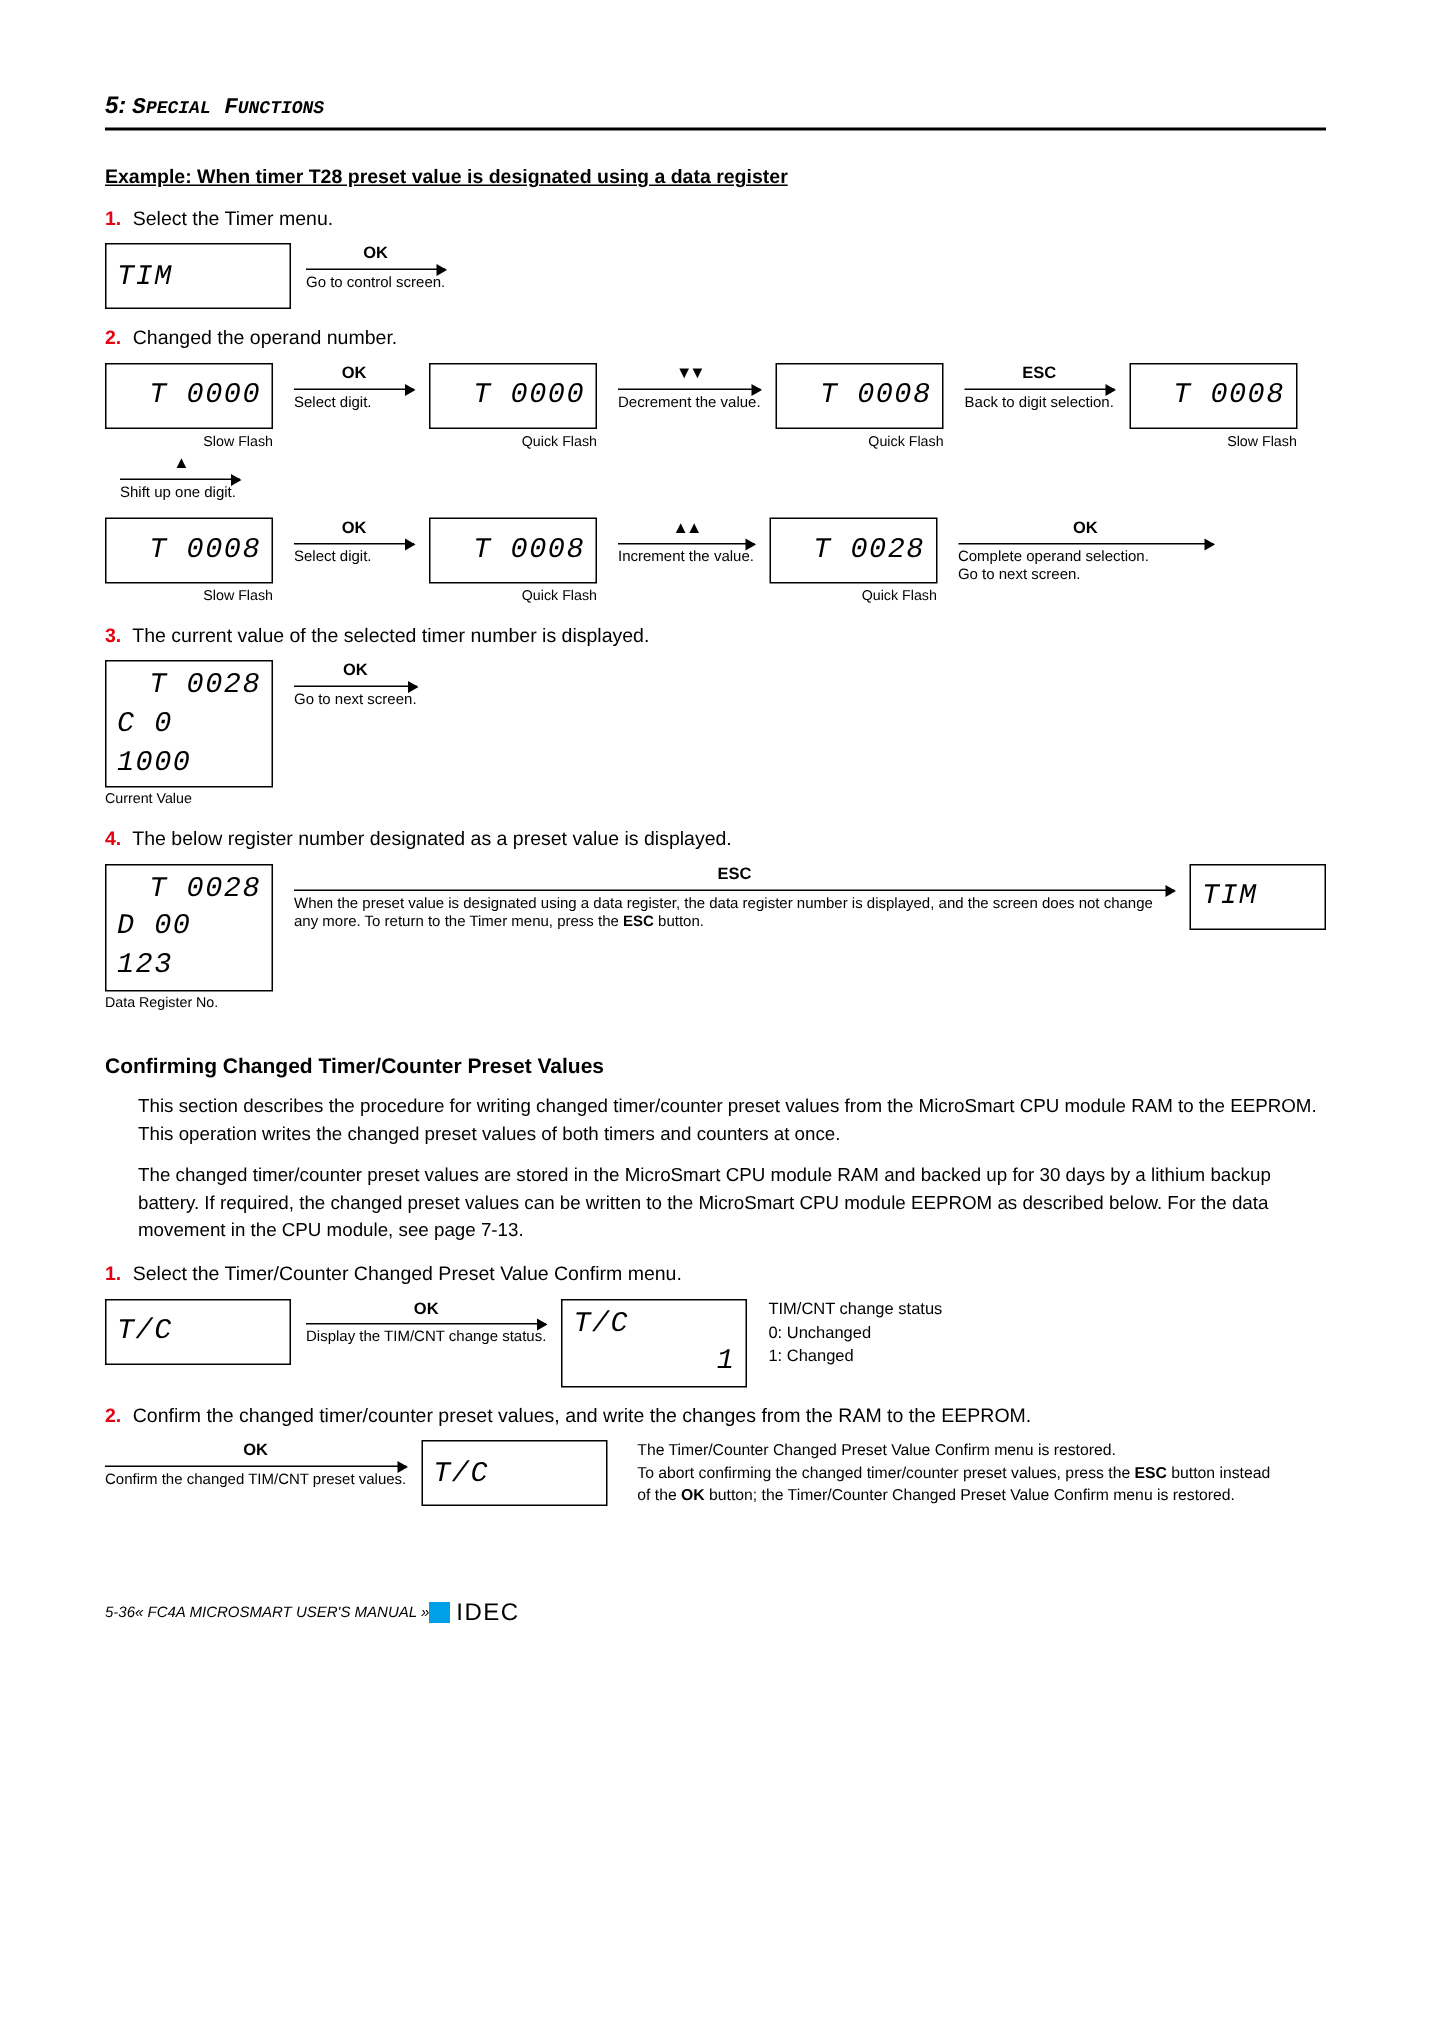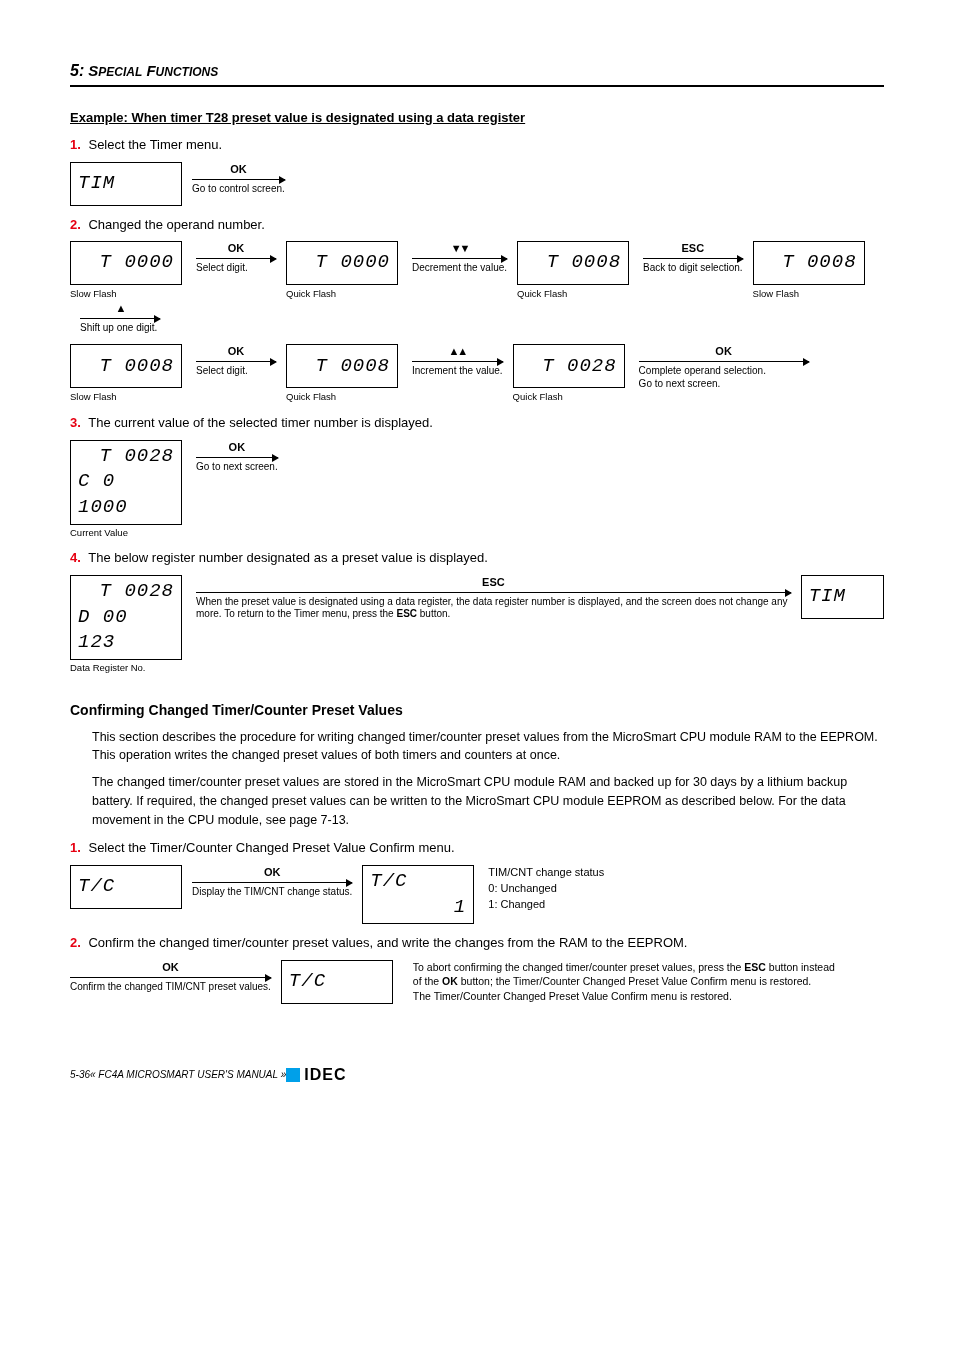--- a/index.html
+++ b/index.html
@@ -13,28 +13,28 @@
     background: #fff;
   }
   .chapter-head {
     display: flex;
     align-items: baseline;
     border-bottom: 2px solid #000;
     padding-bottom: 3px;
     margin-bottom: 22px;
   }
   .chapter-num { font-weight: bold; font-size: 16px; font-style: italic; margin-right: 4px; }
-  .chapter-small { font-variant: small-caps; font-size: 15px; font-style: italic; font-weight: bold; }
+  .chapter-small { font-variant: small-caps; font-size: 15px; font-style: italic; font-weight: bold; font-family: Liberation Mono, monospace; }
   .example-title { font-weight: bold; font-size: 13px; margin: 12px 0 10px 0; text-decoration: underline; }
   .step { margin: 10px 0 8px 0; font-size: 13px; }
   .step-num { color: #e60012; font-weight: bold; margin-right: 4px; }
   .row { display: flex; align-items: flex-start; margin: 4px 0; }
   .lcd {
     border: 1px solid #000;
-    width: 112px;
+    width: 124px;
     min-height: 44px;
     display: flex;
     flex-direction: column;
     justify-content: center;
     padding: 3px 7px;
     font-family: "Courier New", monospace;
     font-size: 20px;
     font-style: italic;
     letter-spacing: 1px;
   }
@@ -60,38 +60,38 @@
   .arrow-line::after {
     content: "";
     position: absolute;
     right: -1px; top: -4px;
     border-left: 7px solid #000;
     border-top: 4px solid transparent;
     border-bottom: 4px solid transparent;
   }
   .arrow-note { font-size: 10px; line-height: 1.25; }
   .caption { font-size: 9.5px; text-align: center; margin-top: 3px; }
-  .seg-col { display: flex; flex-direction: column; align-items: flex-start; margin-right: 4px; }
+  .seg-col { display: flex; flex-direction: column; align-items: flex-end; margin-right: 4px; }
   .seg-col .lcd { width: 112px; }
   .flow-wide { display: flex; flex-wrap: wrap; align-items: flex-start; }
   .triangle { font-size: 11px; letter-spacing: -2px; }
   h2.sect { font-weight: bold; font-size: 14px; margin: 26px 0 8px 0; }
   p.body { margin: 8px 0 8px 22px; font-size: 12.5px; line-height: 1.5; }
   .wide-arrow { min-width: 420px; }
   .under-label { font-size: 9.5px; margin-top: 2px; }
   .footer {
     display: flex;
     align-items: center;
     margin-top: 60px;
     font-size: 10px;
   }
   .footer .pg { font-style: italic; }
   .footer .man { font-style: italic; font-variant: small-caps; }
   .idec {
-    display: flex; align-items: center; font-weight: bold; font-size: 16px; letter-spacing: 1px;
+    display: flex; align-items: center; font-weight: normal; font-size: 16px; letter-spacing: 1px;
   }
   .idec-sq { width: 14px; height: 14px; background: #00a0e9; margin-right: 4px; }
   .status-list { font-size: 11px; line-height: 1.45; margin-left: 14px; }
   .ok-arrow-compact { min-width: 150px; }
 </style>
 </head>
 <body>
 
 <div class="chapter-head">
   <span class="chapter-num">5:</span>
@@ -288,24 +288,24 @@
 <div class="row">
   <div class="arrow-block ok-arrow-compact" style="margin-left:0">
     <div class="arrow-label">OK</div>
     <div class="arrow-line"></div>
     <div class="arrow-note">Confirm the changed TIM/CNT preset values.</div>
   </div>
   <div class="lcd">
       <span class="line1" style="text-align:left">T/C</span>
     </div>
   <div style="font-size:10.5px; margin-left:20px; max-width:430px; line-height:1.4">
+    <div>The Timer/Counter Changed Preset Value Confirm menu is restored.</div>
     <div>
       <span>To abort confirming the changed timer/counter preset values, press the </span><b>ESC</b><span> button instead of the </span><b>OK</b><span> button; the Timer/Counter Changed Preset Value Confirm menu is restored.</span>
     </div>
-    <div>The Timer/Counter Changed Preset Value Confirm menu is restored.</div>
   </div>
 </div>
 
 <div class="footer">
   <span class="pg">5-36</span>
   <span class="man">« FC4A MICROSMART USER'S MANUAL »</span>
   <span class="idec">
     <span class="idec-sq"></span>
     <span>IDEC</span>
   </span>

